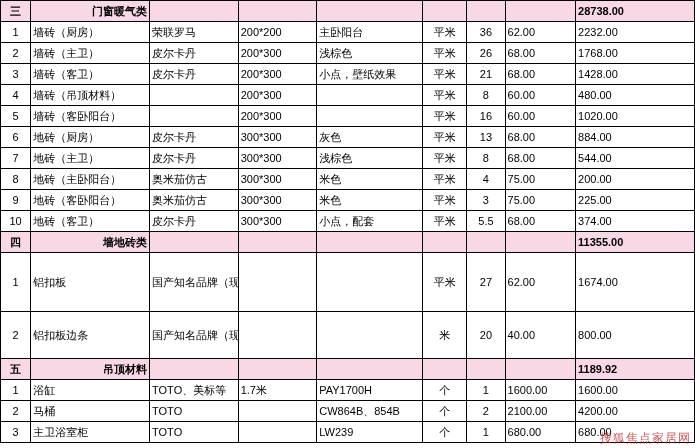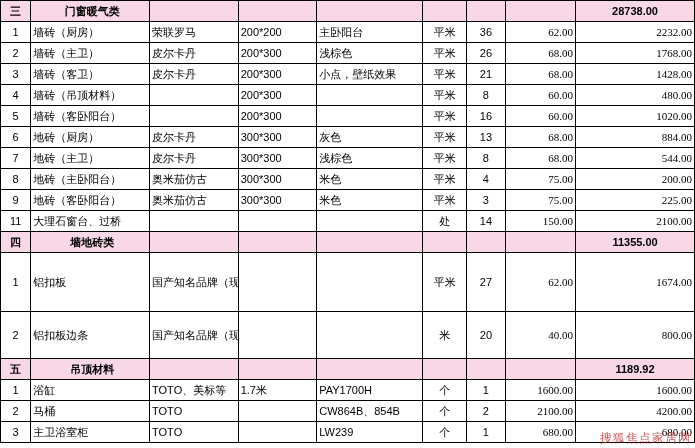--- a/index.html
+++ b/index.html
@@ -35,36 +35,36 @@
   col.c-brand { width: 88px; }
   col.c-spec  { width: 78px; }
   col.c-note  { width: 105px; }
   col.c-unit  { width: 44px; }
   col.c-qty   { width: 38px; }
   col.c-price { width: 70px; }
   col.c-total { width: 118px; }
 
   .c-center { text-align: center; }
   .c-left   { text-align: left; padding-left: 4px; }
-  .c-right  { text-align: right; padding-right: 5px; font-family: Liberation Serif, serif; }
+  .c-right  { padding-right: 5px; }
 
   
   tr.section td {
     background: #f8d7e6;
     font-weight: bold;
   }
   tr.section td.sec-idx {
     text-align: center;
   }
   tr.section td.sec-name {
-    text-align: center;
+    text-align: right;
     padding-left: 6px;
   }
   tr.section td.sec-total {
-    text-align: center;
+    text-align: left;
   }
   
   td.multiline {
     white-space: normal;
     line-height: 15px;
     text-align: left;
     padding-left: 6px;
   }
   tr.tall td { height: 56px; }
   tr.tall2 td { height: 44px; }
@@ -201,29 +201,29 @@
         <td class="c-left">地砖（客卧阳台）</td>
         <td class="c-left">奥米茄仿古</td>
         <td class="c-left">300*300</td>
         <td class="c-left">米色</td>
         <td class="c-center">平米</td>
         <td class="c-center">3</td>
         <td class="c-right">75.00</td>
         <td class="c-right">225.00</td>
       </tr>
       <tr>
-        <td class="c-center">11</td>
-        <td class="c-left">大理石窗台、过桥</td>
-        <td class="c-left"></td>
-        <td class="c-left"></td>
-        <td class="c-left"></td>
-        <td class="c-center">处</td>
-        <td class="c-center">14</td>
-        <td class="c-right">150.00</td>
-        <td class="c-right">2100.00</td>
+        <td class="c-center">10</td>
+        <td class="c-left">地砖（客卫）</td>
+        <td class="c-left">皮尔卡丹</td>
+        <td class="c-left">300*300</td>
+        <td class="c-left">小点，配套</td>
+        <td class="c-center">平米</td>
+        <td class="c-center">5.5</td>
+        <td class="c-right">68.00</td>
+        <td class="c-right">374.00</td>
       </tr>
       <tr class="section">
         <td class="sec-idx">四</td>
         <td class="sec-name">墙地砖类</td>
         <td></td>
         <td></td>
         <td></td>
         <td></td>
         <td></td>
         <td></td>

